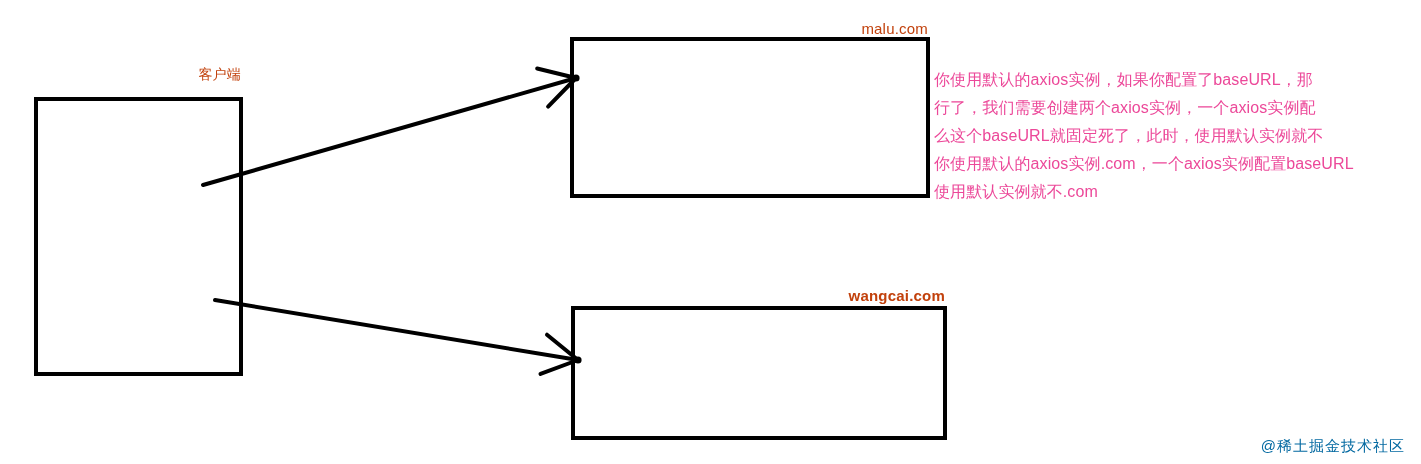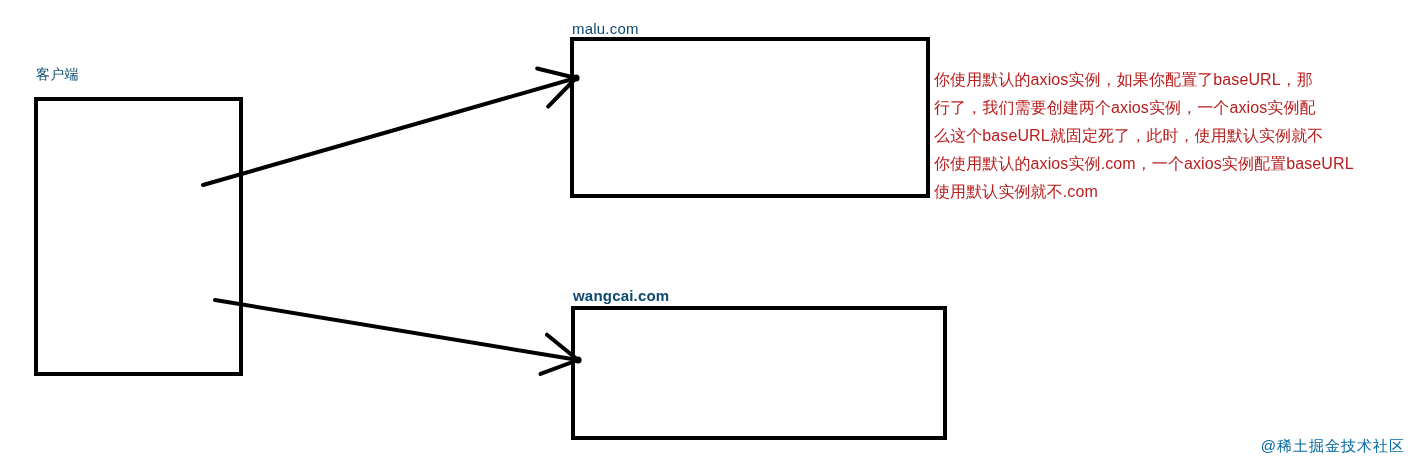--- a/index.html
+++ b/index.html
@@ -20,23 +20,23 @@
   #diagram-svg {
     position: absolute;
     left: 0;
     top: 0;
     width: 1421px;
     height: 464px;
   }
   .box-label {
     position: absolute;
     font-size: 15px;
-    color: #0c4a6e;
+    color: #c2410c;
     white-space: nowrap;
-    text-align: left;
+    text-align: right;
     letter-spacing: 0.2px;
   }
   .label-client {
     left: 36px;
     top: 66px;
     width: 205px;
     font-size: 14px;
   }
   .label-malu {
     left: 572px;
@@ -49,21 +49,21 @@
     width: 372px;
     font-weight: bold;
   }
   #annotation {
     position: absolute;
     left: 934px;
     top: 66px;
     width: 424px;
     font-size: 16px;
     line-height: 28px;
-    color: #b91c1c;
+    color: #ec4899;
     letter-spacing: 0.1px;
   }
   #annotation .ann-line {
     display: block;
     white-space: nowrap;
   }
   #watermark {
     position: absolute;
     right: 16px;
     bottom: 8px;

